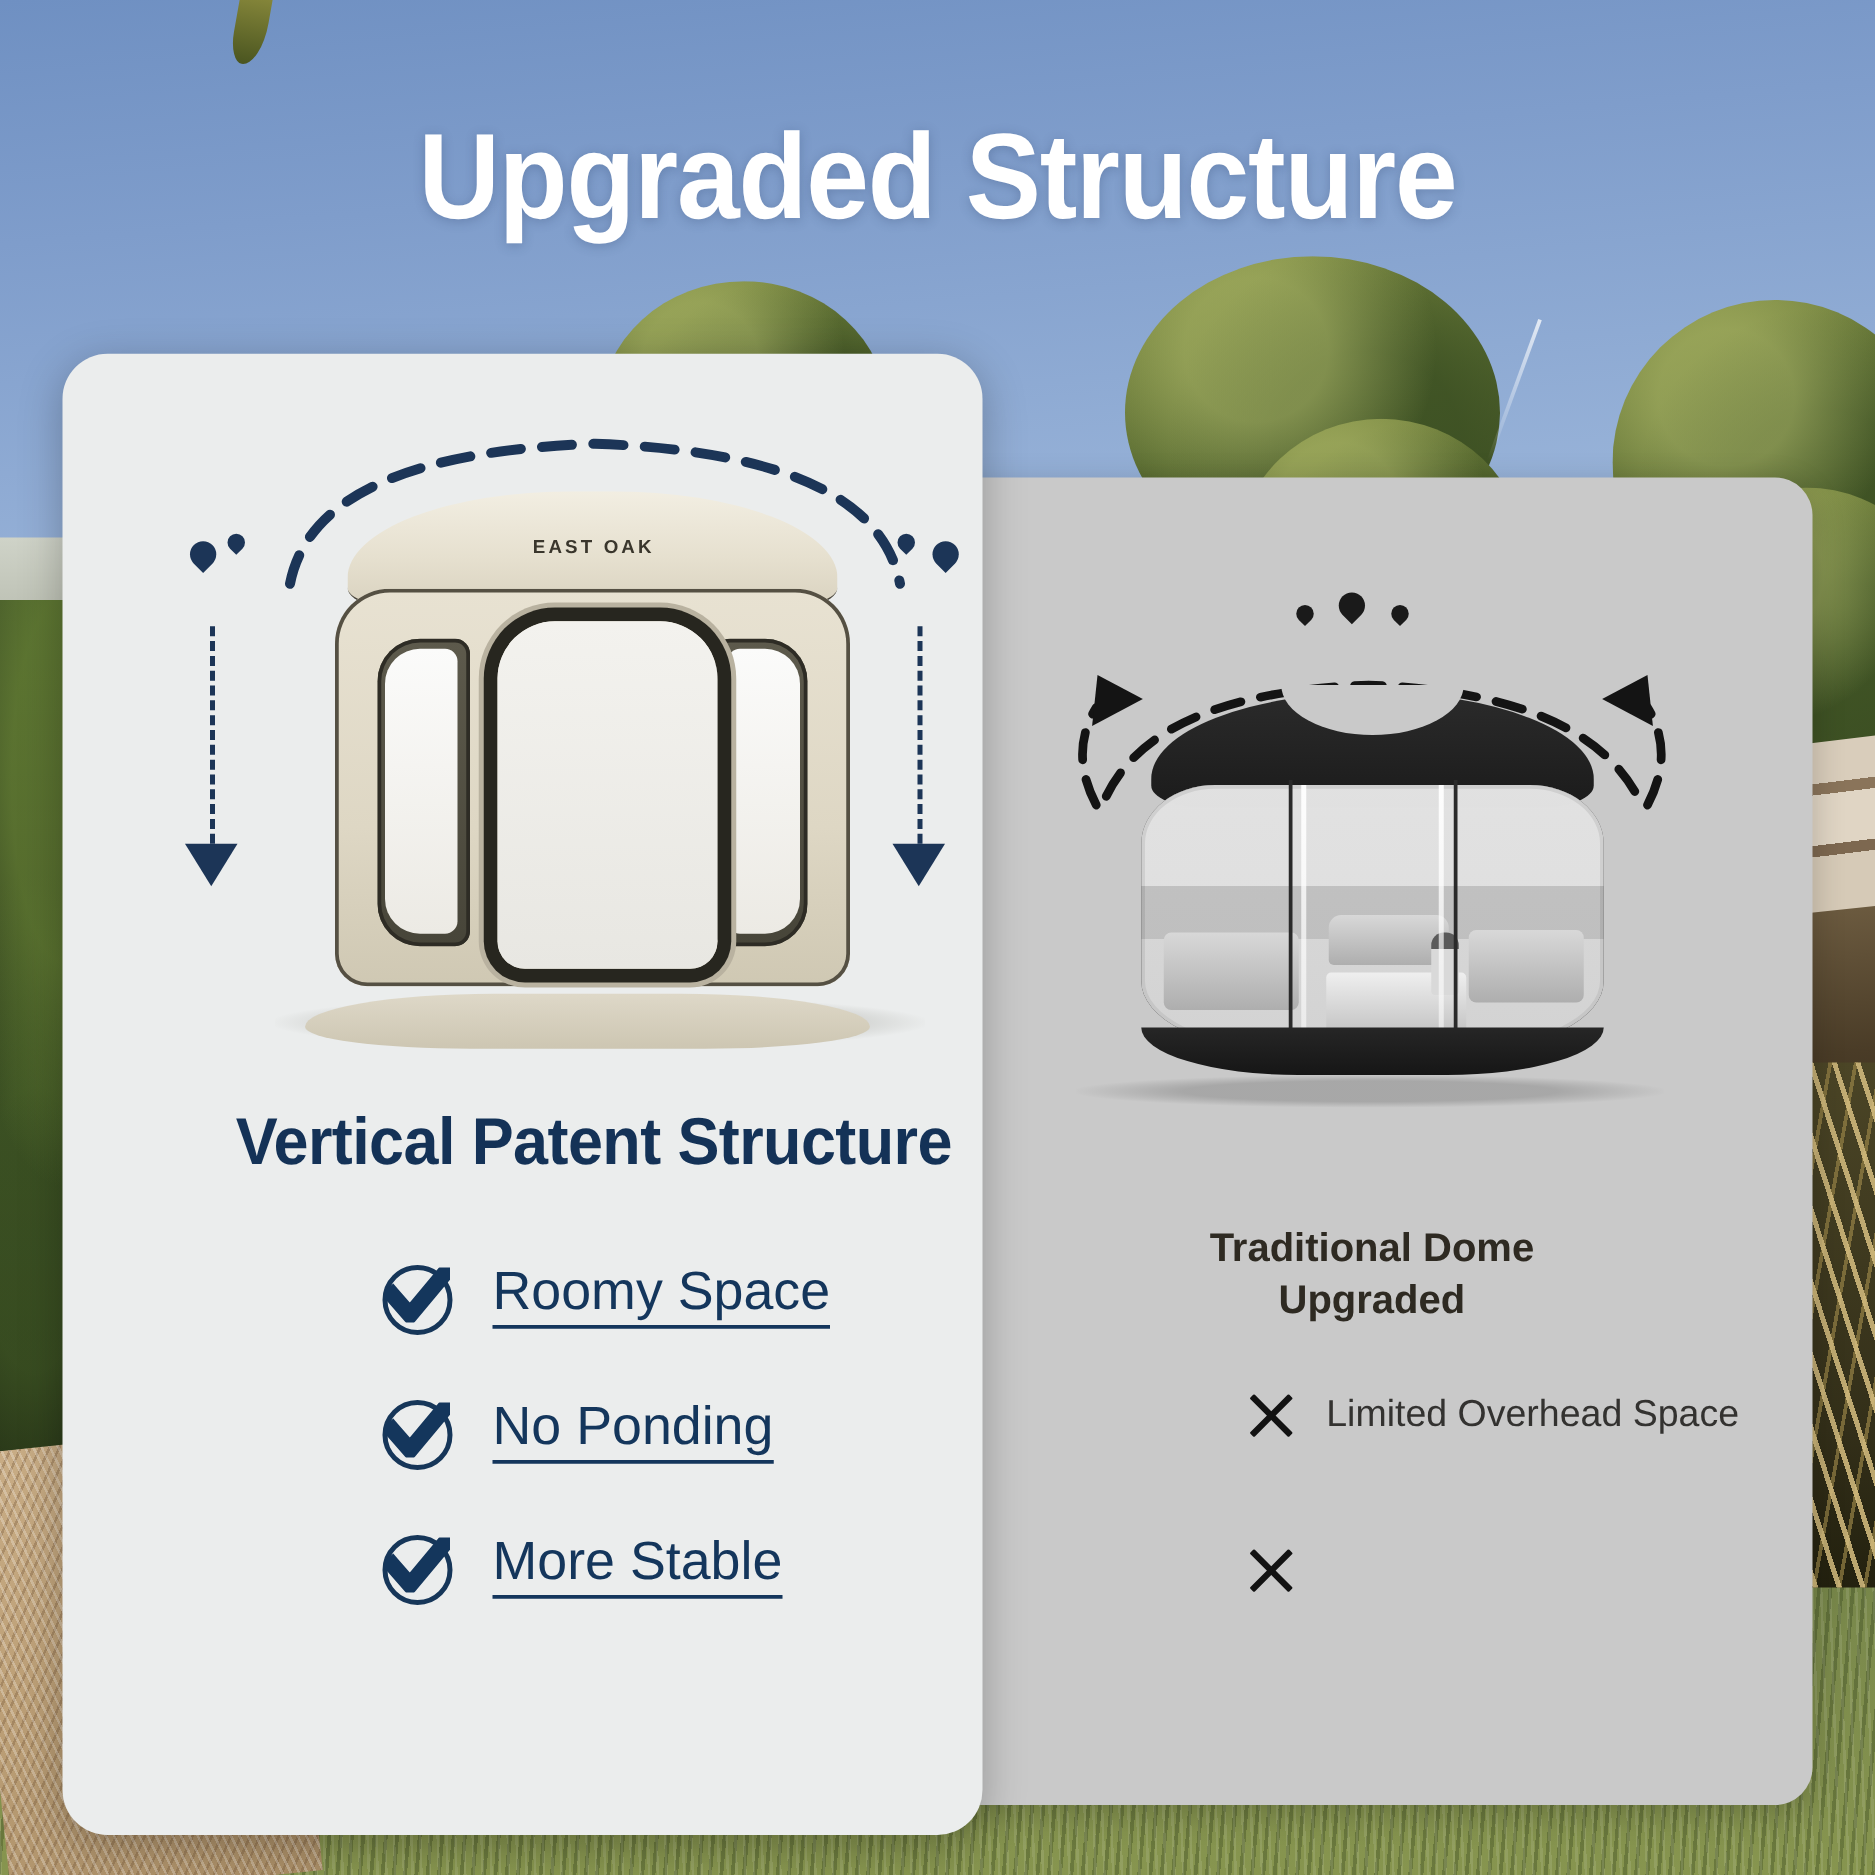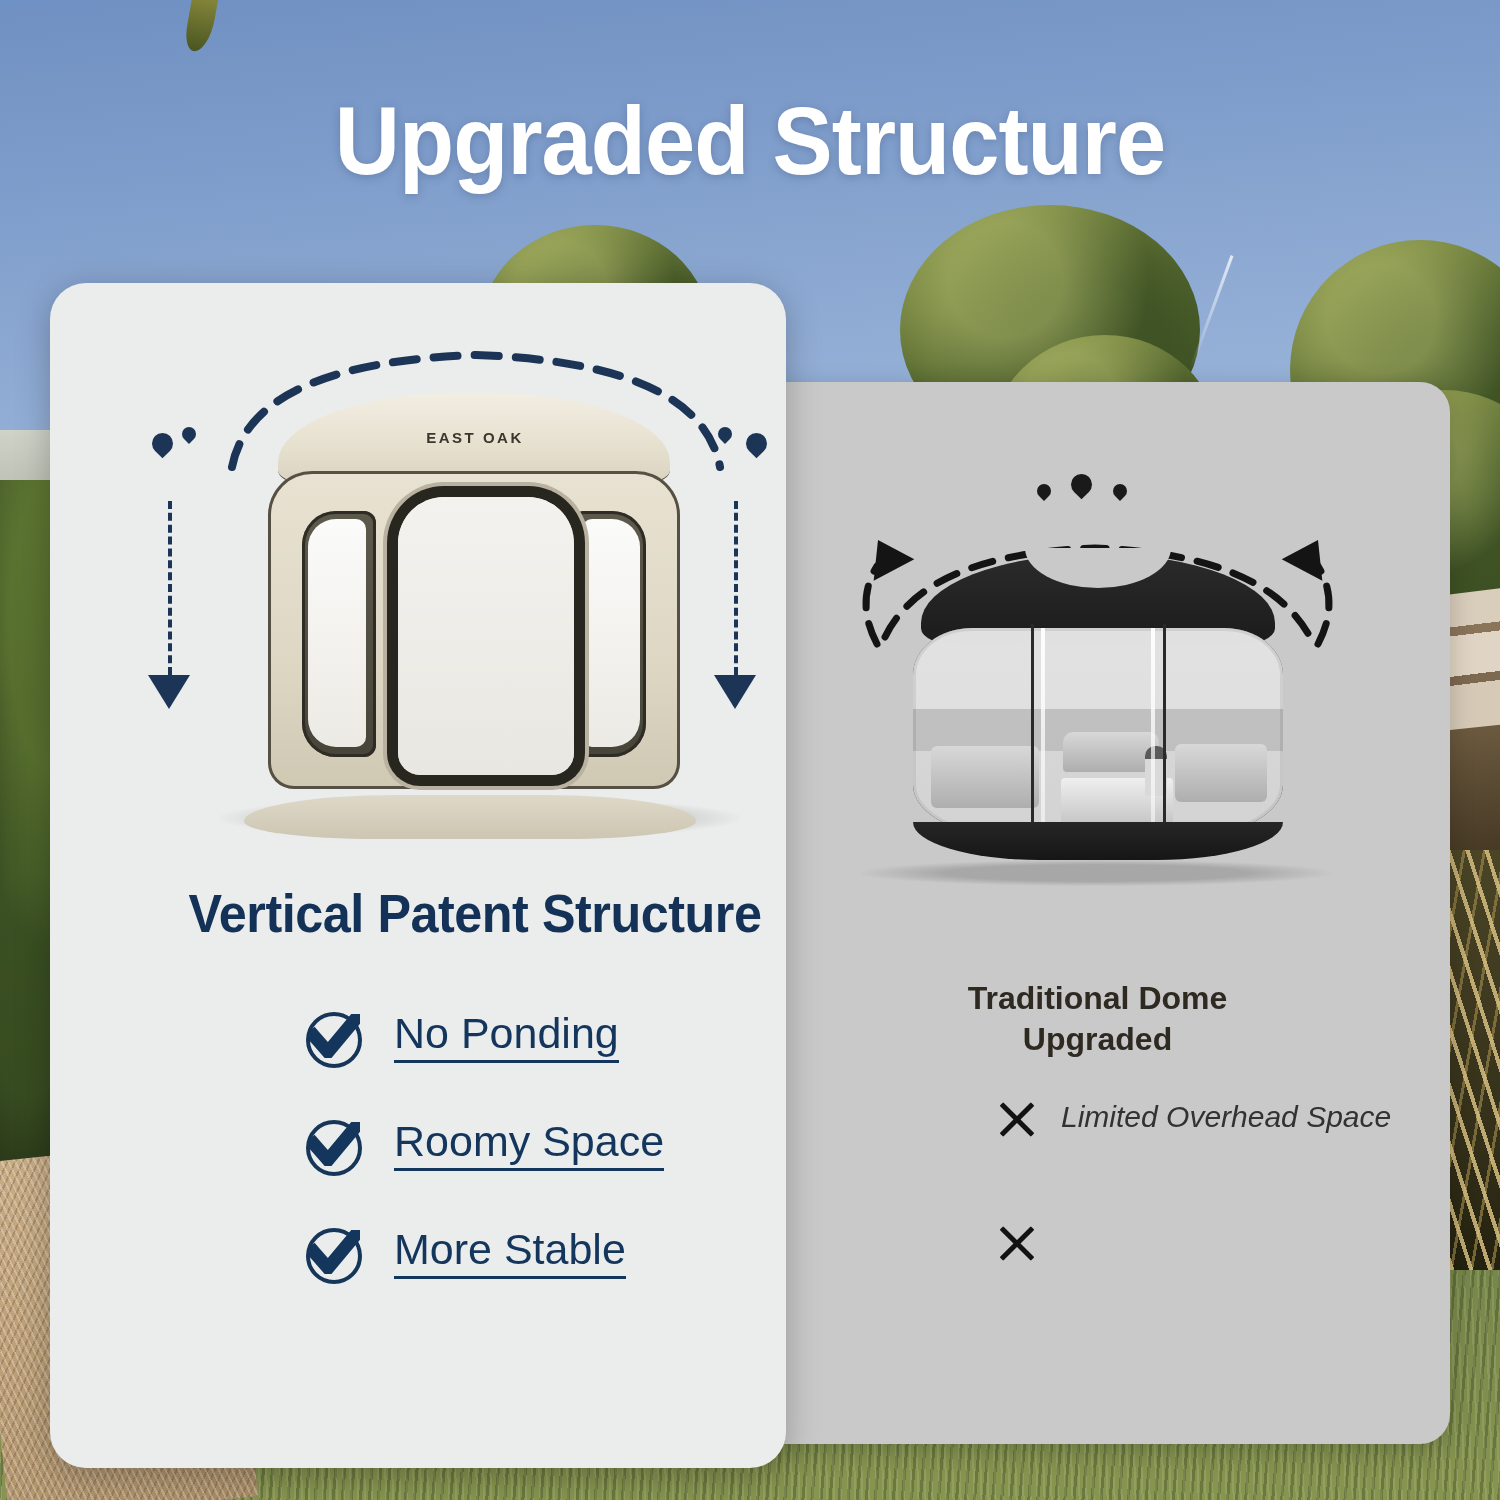--- a/index.html
+++ b/index.html
@@ -238,21 +238,21 @@
   .li-label{
     font-size:43px;color:#14365c;font-weight:400;
     border-bottom:3px solid #14365c;padding-bottom:4px;line-height:1.05;
   }
 
   .h-right{
     position:absolute;left:0;top:596px;width:705px;text-align:center;
     font-size:32px;font-weight:700;color:#2e2a22;line-height:1.28;
   }
   .list-right{position:absolute;left:252px;top:700px;width:470px;}
-  .li-r{display:flex;align-items:center;min-height:70px;margin-bottom:54px;font-style:italic;}
+  .li-r{display:flex;align-items:flex-end;min-height:70px;margin-bottom:54px;}
   .xmark{
     position:relative;width:40px;height:40px;flex:0 0 40px;margin-right:24px;margin-top:4px;
   }
   .xmark span{
     position:absolute;left:-2px;top:18px;width:44px;height:5px;background:#121212;
     border-radius:1px;
   }
   .xmark span:first-child{transform:rotate(45deg);}
   .xmark span:last-child{transform:rotate(-45deg);}
   .li-r-label{font-size:30px;color:#333230;line-height:1.32;}
@@ -410,30 +410,30 @@
     <div class="h-left">Vertical Patent Structure</div>
 
     <div class="list-left">
       <div class="li">
         <div class="check">
           <div class="ring"></div>
           <svg class="tick" viewBox="0 0 52 44">
               <path d="M6 22 L20 38 L50 2" fill="none" stroke="#14365c" stroke-width="13" stroke-linecap="square" stroke-linejoin="miter"></path>
             </svg>
         </div>
-        <div class="li-label">No Ponding</div>
+        <div class="li-label">Roomy Space</div>
       </div>
       <div class="li">
         <div class="check">
           <div class="ring"></div>
           <svg class="tick" viewBox="0 0 52 44">
               <path d="M6 22 L20 38 L50 2" fill="none" stroke="#14365c" stroke-width="13" stroke-linecap="square" stroke-linejoin="miter"></path>
             </svg>
         </div>
-        <div class="li-label">Roomy Space</div>
+        <div class="li-label">No Ponding</div>
       </div>
       <div class="li">
         <div class="check">
           <div class="ring"></div>
           <svg class="tick" viewBox="0 0 52 44">
               <path d="M6 22 L20 38 L50 2" fill="none" stroke="#14365c" stroke-width="13" stroke-linecap="square" stroke-linejoin="miter"></path>
             </svg>
         </div>
         <div class="li-label">More Stable</div>
       </div>

